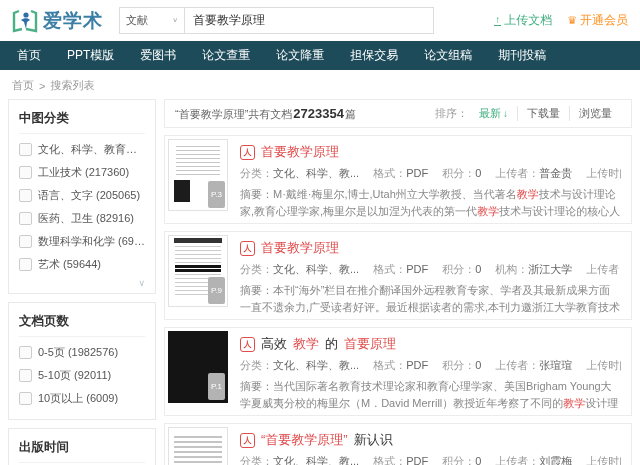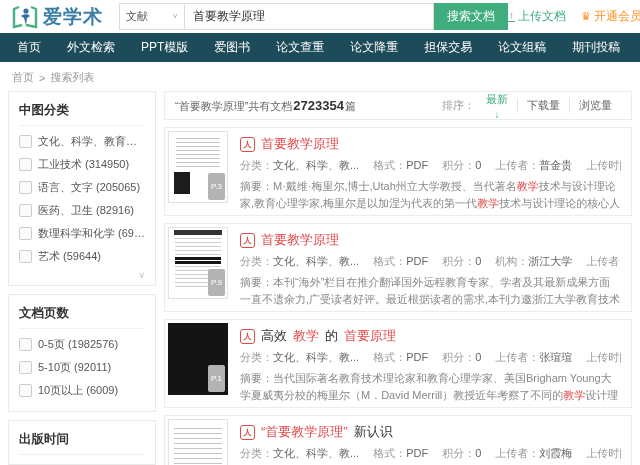--- a/index.html
+++ b/index.html
@@ -2,21 +2,21 @@
 <html><head>
 <meta charset="utf-8">
 <style>
   html,body{margin:0;padding:0;}
   body{
     width:640px;height:465px;overflow:hidden;background:#fff;
     font-family:"Liberation Sans","DejaVu Sans",sans-serif;
     -webkit-font-smoothing:antialiased;position:relative;
   }
   
-  .hdr{height:33px;display:flex;align-items:center;padding:0 12px;background:#fff;}
+  .hdr{height:41px;display:flex;align-items:center;padding:0 12px;background:#fff;}
   .logo{display:flex;align-items:center;gap:5px;flex-shrink:0;}
   .logo-text{font-size:19px;font-weight:bold;color:#3c7fa6;letter-spacing:1px;}
   .searchwrap{display:flex;align-items:stretch;height:27px;margin-left:16px;justify-content:center;}
   .sel{width:52px;border:1px solid #ddd;border-right:none;font-size:11px;color:#555;
        display:flex;align-items:center;justify-content:space-between;padding:0 6px;background:#fff;cursor:pointer;}
   .sel .caret{color:#aaa;font-size:8px;transform:scaleY(.8);}
   .inp{width:232px;border:1px solid #ddd;font-size:12px;color:#333;padding:0 8px;outline:none;}
   .sbtn{width:74px;background:#40ad7e;color:#fff;font-size:12px;border:none;cursor:pointer;}
   .hdr-right{margin-left:auto;display:flex;align-items:center;gap:15px;font-size:12px;white-space:nowrap;}
   .hlink{display:flex;align-items:center;gap:3px;cursor:pointer;}
@@ -41,21 +41,21 @@
   .expand{color:#b9c4c9;text-align:right;font-size:9px;line-height:6px;height:8px;cursor:pointer;}
   
   .main{flex:1;margin-left:8px;min-width:0;}
   .sumbar{border:1px solid #ebebeb;height:27px;display:flex;align-items:center;justify-content:space-between;
           padding:0 10px;font-size:11px;color:#666;}
   .count{font-weight:bold;color:#333;font-size:13px;padding:0 1px;}
   .sort{display:flex;align-items:center;}
   .sort .lbl{color:#999;margin-right:2px;}
   .opt{padding:0 9px;color:#666;cursor:pointer;display:flex;align-items:center;gap:2px;}
   .opt + .opt{border-left:1px solid #e5e5e5;}
-  .opt.active{color:#40ad7e;flex-direction:column;}
+  .opt.active{color:#40ad7e;}
   .opt .arrow{font-size:10px;}
   
   .ritem{border:1px solid #ececec;margin-top:7px;padding:3px 10px 3px 3px;display:flex;background:#fff;}
   .thumb{width:58px;height:70px;border:1px solid #e2e2e2;background:#fff;position:relative;flex-shrink:0;overflow:hidden;}
   .badge{position:absolute;right:2px;bottom:2px;background:#b3b3b3;color:#fff;font-size:8px;padding:8px 3px;
          border-radius:2px;line-height:11px;}
   .t1::before{content:"";position:absolute;left:7px;right:7px;top:6px;height:30px;
       background:repeating-linear-gradient(#9a9a9a 0 1px,transparent 1px 4px);opacity:.55;}
   .t1::after{content:"";position:absolute;left:5px;top:40px;width:16px;height:22px;background:#1c1c1c;}
   .t2::before{content:"";position:absolute;left:6px;right:6px;top:10px;height:52px;
@@ -85,38 +85,36 @@
       <path d="M9 12 C12 9.5 16 9.5 18 12 L15 14 L14 21 L12 14 Z" fill="#2f6fa8"></path>
     </svg>
     <span class="logo-text">爱学术</span>
   </div>
   <div class="searchwrap">
     <div class="sel">
       <span>文献</span>
       <span class="caret">∨</span>
     </div>
     <input class="inp" type="text" value="首要教学原理" style="">
-    <button class="sbtn">搜索文档</button>
   </div>
   <div class="hdr-right">
     <span class="hlink up">
       <span class="upicon">↑</span>
       <span>上传文档</span>
     </span>
     <span class="hlink vip">
       <span class="vipicon">♛</span>
       <span>开通会员</span>
     </span>
 
   </div>
 </div>
 
 <div class="nav">
     <div class="nav-item"><span>首页</span></div>
-    <div class="nav-item"><span>外文检索</span></div>
     <div class="nav-item"><span>PPT模版</span></div>
     <div class="nav-item"><span>爱图书</span></div>
     <div class="nav-item"><span>论文查重</span></div>
     <div class="nav-item"><span>论文降重</span></div>
     <div class="nav-item"><span>担保交易</span></div>
     <div class="nav-item"><span>论文组稿</span></div>
     <div class="nav-item"><span>期刊投稿</span></div>
     <div class="nav-item"></div>
   </div>
 
@@ -129,21 +127,21 @@
 <div class="content">
   <div class="sidebar">
       <div class="box">
         <h3>中图分类</h3>
         <div class="fitem">
           <span class="cb"></span>
           <span class="flab">文化、科学、教育、体...</span>
         </div>
         <div class="fitem">
           <span class="cb"></span>
-          <span class="flab">工业技术 (314950)</span>
+          <span class="flab">工业技术 (217360)</span>
         </div>
         <div class="fitem">
           <span class="cb"></span>
           <span class="flab">语言、文字 (205065)</span>
         </div>
         <div class="fitem">
           <span class="cb"></span>
           <span class="flab">医药、卫生 (82916)</span>
         </div>
         <div class="fitem">

